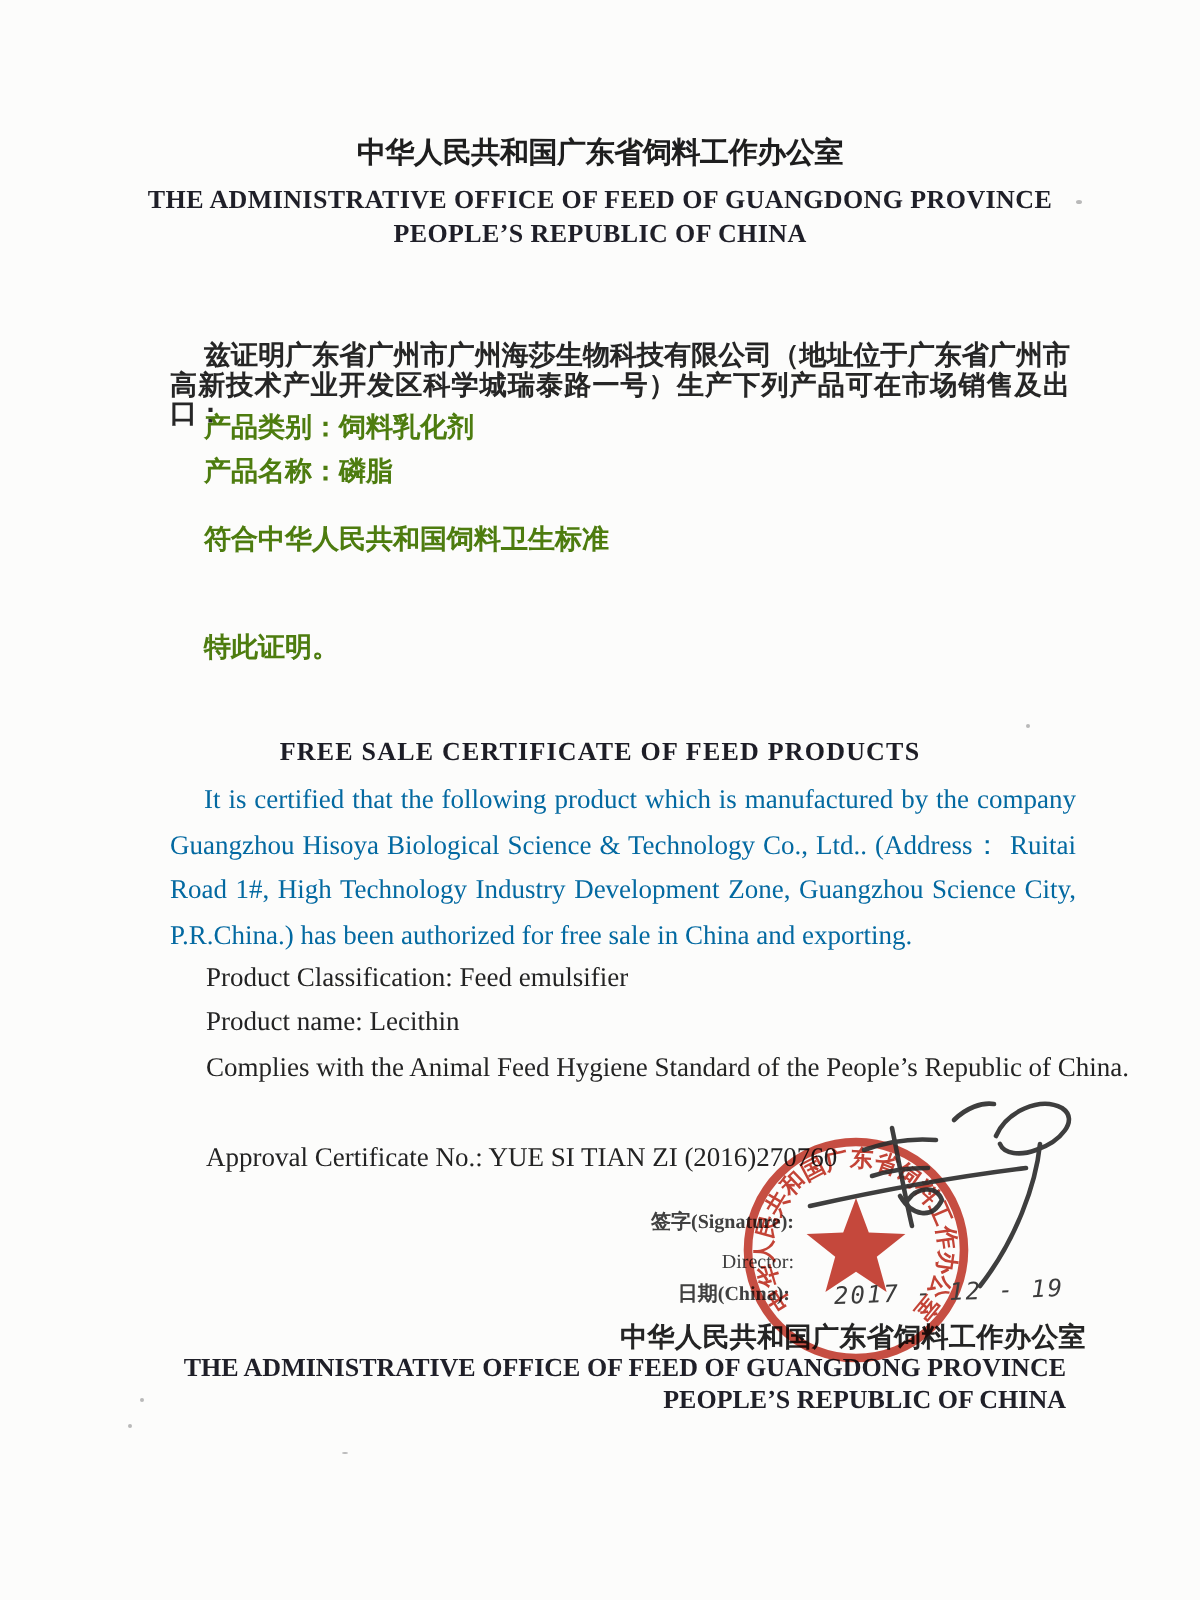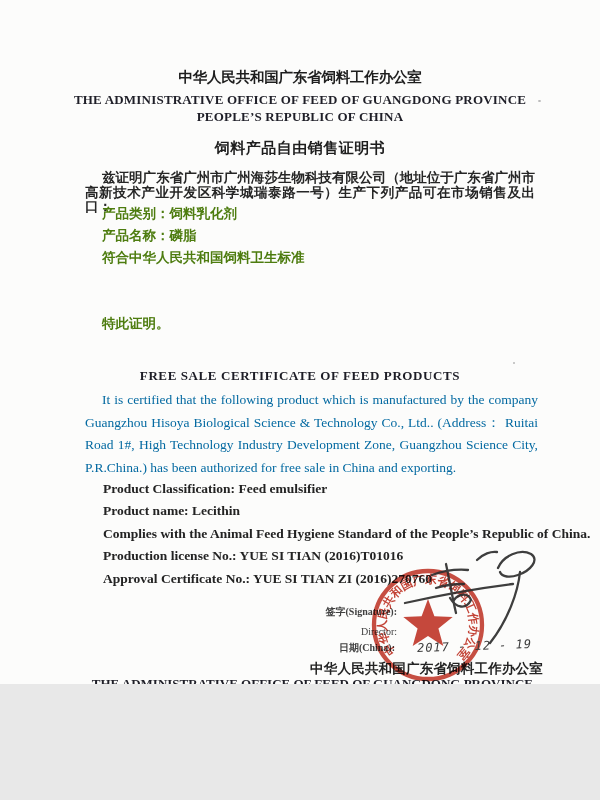--- a/index.html
+++ b/index.html
@@ -1,18 +1,18 @@
 <!DOCTYPE html>
 <html><head>
 <meta charset="utf-8">
 <style>
   html,body{margin:0;padding:0;background:#e8e8e8;}
   .page{
     position:relative;
-    width:600px;height:684px;
+    width:600px;height:800px;
     margin:0 auto;
     background:#fcfcfb;
     overflow:hidden;
     font-family:"Liberation Serif","DejaVu Serif",serif;
     color:#222;
   }
   .line{position:absolute;line-height:1.15;white-space:nowrap;}
   .center{left:0;right:0;text-align:center;white-space:nowrap;}
   .cn{font-family:"Liberation Serif","DejaVu Sans",serif;font-weight:bold;}
   .title-cn{font-size:14.5px;font-weight:bold;letter-spacing:-0.2px;color:#1e1e1e;}
@@ -23,21 +23,21 @@
     font-size:13.5px;line-height:14.5px;
     text-align:justify;text-indent:17px;white-space:normal;color:#262626;
   }
   .item-cn{font-size:13.5px;color:#4d7c0f;}
   .heading-en{font-size:13px;font-weight:bold;letter-spacing:0.6px;color:#1d1d26;text-align:center;}
   .para-en{
     position:absolute;left:85px;width:453px;
     font-size:13.5px;line-height:22.6px;
     text-align:justify;text-indent:17px;white-space:normal;color:#0369a1;
   }
-  .item-en{font-size:13.5px;color:#232323;font-weight:bold;}
+  .item-en{font-size:13.5px;color:#232323;}
   .sig-label{font-size:10px;color:#404040;text-align:left;}
   .footer-cn{font-size:13.5px;color:#242424;letter-spacing:0.2px;}
   .footer-en{font-size:13px;font-weight:bold;color:#1f1f28;}
   .seal-svg{position:absolute;left:353px;top:545px;mix-blend-mode:multiply;z-index:3;}
   .ink-svg{position:absolute;left:350px;top:540px;z-index:5;}
   .date-hand{
     position:absolute;left:417px;top:639px;z-index:6;
     font-family:"DejaVu Sans Mono",monospace;
     font-style:italic;font-size:12px;color:#3c3c3c;
     letter-spacing:1px;transform:rotate(-2deg);white-space:nowrap;
@@ -45,34 +45,32 @@
   .speck{position:absolute;background:#b9b9b9;border-radius:50%;}
 </style>
 </head>
 <body>
 
 <div class="page">
 
   <div class="line center cn title-cn" style="top:69px">中华人民共和国广东省饲料工作办公室</div>
   <div class="line center hdr-en" style="top:93px">THE ADMINISTRATIVE OFFICE OF FEED OF GUANGDONG PROVINCE</div>
   <div class="line center hdr-en" style="top:110px">PEOPLE’S REPUBLIC OF CHINA</div>
-  <div class="line center cn subtitle-cn" style="top:140px">饲料产品自由销售证明书</div>
 
   <div class="para-cn cn" style="top:171px">兹证明广东省广州市广州海莎生物科技有限公司（地址位于广东省广州市高新技术产业开发区科学城瑞泰路一号）生产下列产品可在市场销售及出口：</div>
   <div class="line cn item-cn" style="top:206px;left:102px">产品类别：饲料乳化剂</div>
   <div class="line cn item-cn" style="top:228px;left:102px">产品名称：磷脂</div>
-  <div class="line cn item-cn" style="top:250px;left:102px">符合中华人民共和国饲料卫生标准</div>
+  <div class="line cn item-cn" style="top:262px;left:102px">符合中华人民共和国饲料卫生标准</div>
   <div class="line cn item-cn" style="top:316px;left:102px">特此证明。</div>
 
   <div class="line center heading-en" style="top:369px">FREE SALE CERTIFICATE OF FEED PRODUCTS</div>
   <div class="para-en" style="top:389px">It is certified that the following product which is manufactured by the company Guangzhou Hisoya Biological Science &amp; Technology Co., Ltd.. (Address： Ruitai Road 1#, High Technology Industry Development Zone, Guangzhou Science City, P.R.China.) has been authorized for free sale in China and exporting.</div>
   <div class="line item-en" style="top:481px;left:103px">Product Classification: Feed emulsifier</div>
   <div class="line item-en" style="top:503px;left:103px">Product name: Lecithin</div>
   <div class="line item-en" style="top:526px;left:103px">Complies with the Animal Feed Hygiene Standard of the People’s Republic of China.</div>
-  <div class="line item-en" style="top:548px;left:103px">Production license No.: YUE SI TIAN (2016)T01016</div>
   <div class="line item-en" style="top:571px;left:103px">Approval Certificate No.: YUE SI TIAN ZI (2016)270760</div>
 
   <div class="line cn sig-label" style="top:606px;right:203px">签字(Signature):</div>
   <div class="line sig-label" style="top:626px;right:203px">Director:</div>
   <div class="line cn sig-label" style="top:642px;right:205px">日期(China):</div>
   <div class="line cn footer-cn" style="top:661px;right:57px">中华人民共和国广东省饲料工作办公室</div>
   <div class="line footer-en" style="top:677px;right:67px">THE ADMINISTRATIVE OFFICE OF FEED OF GUANGDONG PROVINCE</div>
   <div class="line footer-en" style="top:693px;right:67px">PEOPLE’S REPUBLIC OF CHINA</div>
 
   <svg class="seal-svg" width="150" height="150" viewBox="0 0 150 150" xmlns="http://www.w3.org/2000/svg">

